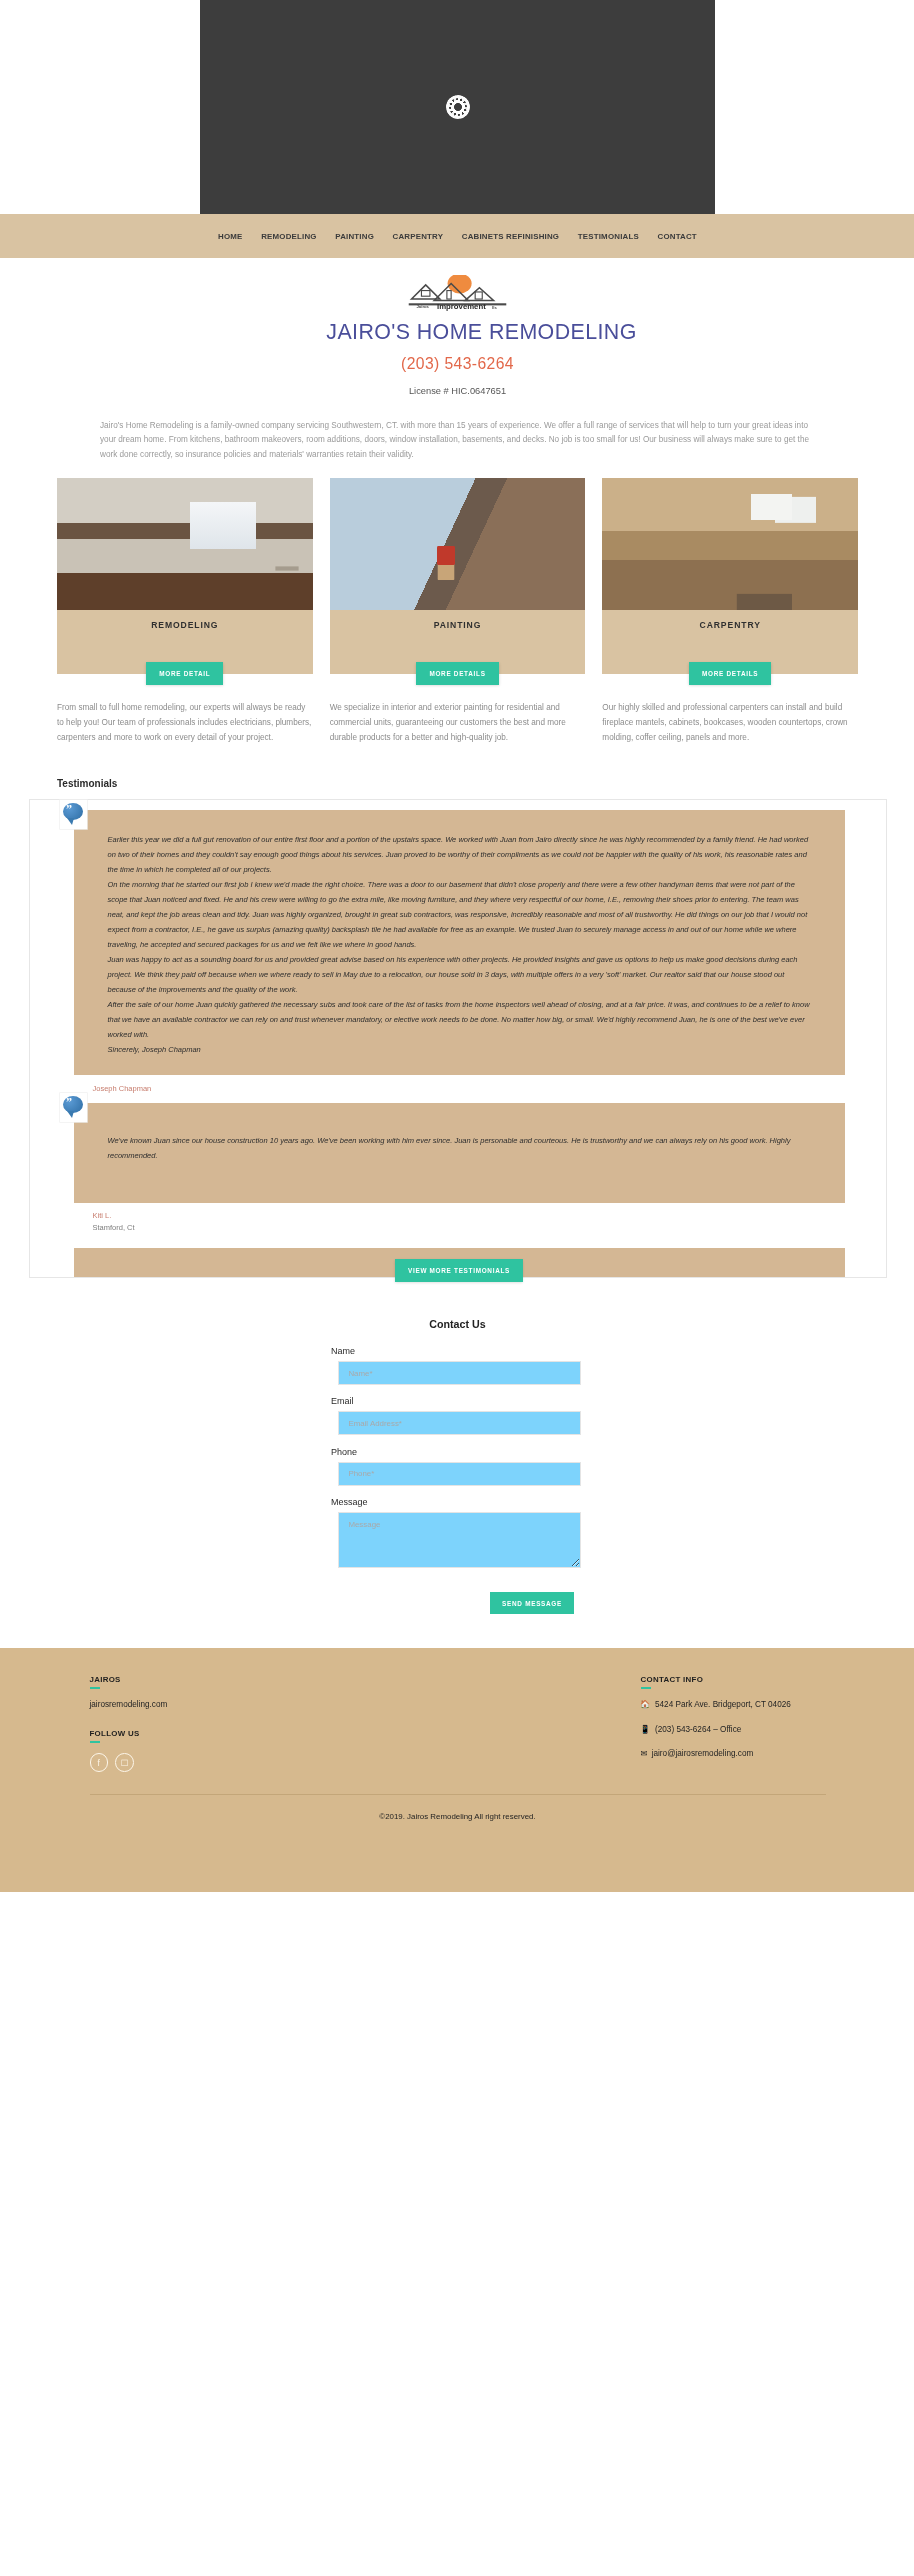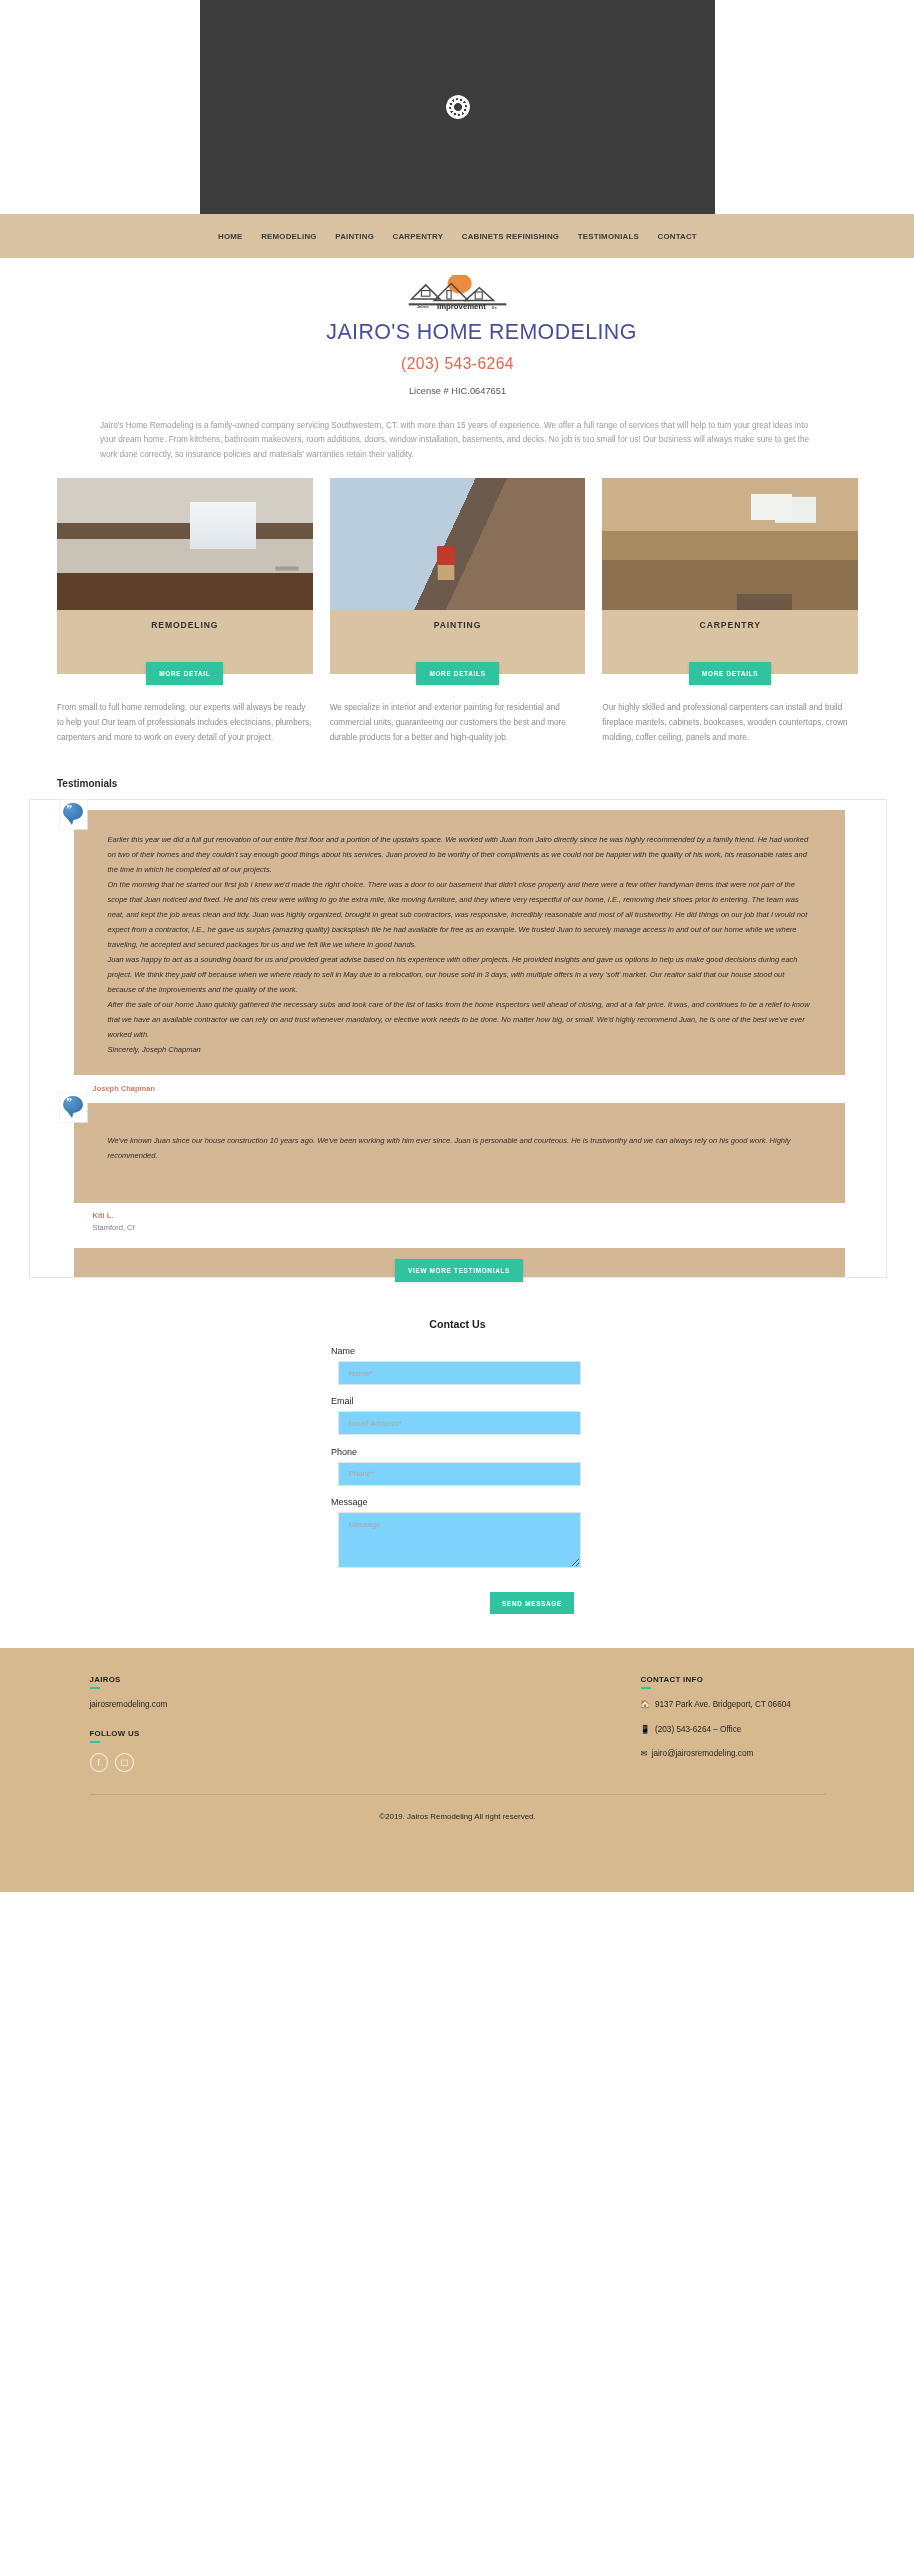--- a/index.html
+++ b/index.html
@@ -249,21 +249,20 @@
     font-style: italic;
     font-size: 7.5px;
     line-height: 2.0;
     color: #2d2d2d;
   }
   .testimonial-author {
     margin-left: 63px;
     padding: 8.6px 0 2.9px;
     font-size: 7.5px;
     color: #c77d6e;
-    font-weight: bold;
   }
   .testimonial-loc {
     margin-left: 63px;
     padding-bottom: 5.7px;
     font-size: 7.5px;
     color: #7e7e7e;
   }
   .more-band {
     background: #d4b794;
     height: 29px;
@@ -545,21 +544,21 @@
       <div class="footer-h" style="margin-top:18.6px;">FOLLOW US</div>
       <div class="social">
         <div class="social-btn">f</div>
         <div class="social-btn">☐</div>
       </div>
     </div>
 
     <div class="footer-col right">
       <div class="footer-h">CONTACT INFO</div>
       <div class="footer-line">
-        <span class="ic">🏠</span><span>9137 Park Ave. Bridgeport, CT 06604</span>
+        <span class="ic">🏠</span><span>5424 Park Ave. Bridgeport, CT 04026</span>
       </div>
       <div class="footer-line">
         <span class="ic">📱</span><span>(203) 543-6264 – Office</span>
       </div>
       <div class="footer-line">
         <span class="ic">✉</span><span>jairo@jairosremodeling.com</span>
       </div>
     </div>
 
   </div>

